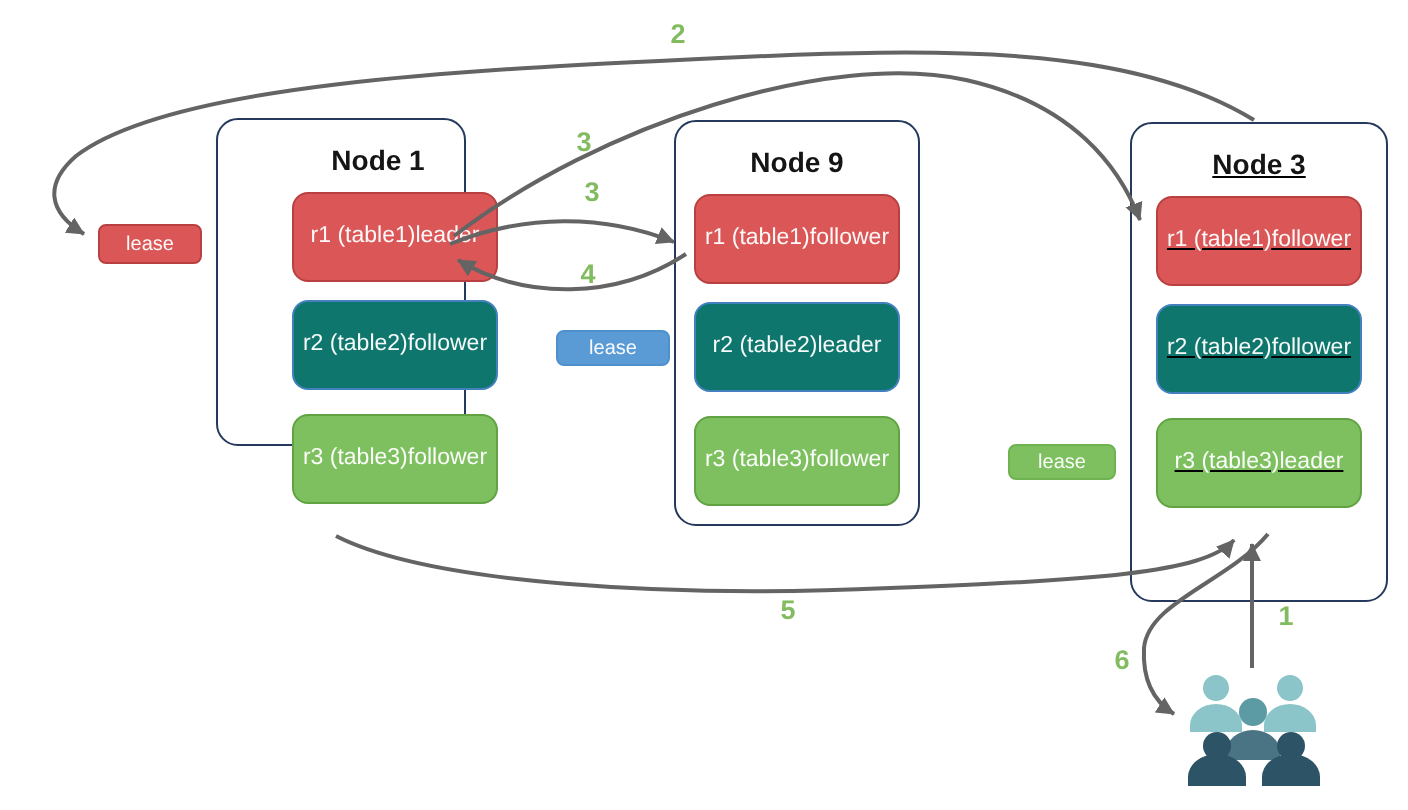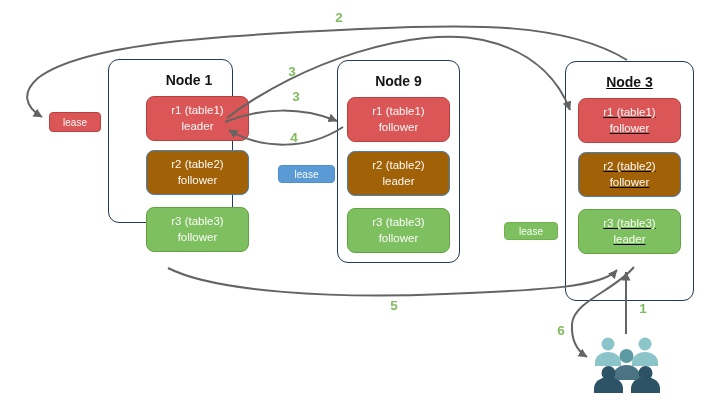--- a/index.html
+++ b/index.html
@@ -14,26 +14,26 @@
   }
   .node1{left:108px;top:59px;width:125px;height:164px;padding-left:37px;}
   .node2{left:337px;top:60px;width:123px;height:203px;}
   .node3{left:565px;top:61px;width:129px;height:240px;text-decoration:underline;}
   .node-title{
     text-align:center;font-weight:700;font-size:14px;color:#151515;margin-top:12px;
   }
   .replicas{margin-top:8px;}
   .replica{
     width:103px;height:45px;margin:0 auto 9px;border-radius:8px;
-    display:flex;flex-direction:column;align-items:center;justify-content:center;
+    display:flex;flex-direction:row;align-items:center;justify-content:center;
     color:rgba(255,255,255,.96);font-size:11.5px;line-height:1.35;
     box-sizing:border-box;border:1px solid;text-align:center;
   }
   .replica.red{background:#db5757;border-color:#b94040;}
-  .replica.blue{background:#a16207;border-color:#4380be;}
+  .replica.blue{background:#0f766e;border-color:#4380be;}
   .replica.green{background:#7ec05f;border-color:#61a342;margin-top:12px;}
   
   .lease{
     position:absolute;border-radius:4px;color:rgba(255,255,255,.96);
     font-size:10px;display:flex;align-items:center;justify-content:center;
     box-sizing:border-box;border:1px solid;z-index:3;
   }
   .lease.red{left:49px;top:112px;width:52px;height:20px;background:#db5757;border-color:#b94040;}
   .lease.blue{left:278px;top:165px;width:57px;height:18px;background:#5b9bd5;border-color:#4e90cc;}
   .lease.green{left:504px;top:222px;width:54px;height:18px;background:#7ec05f;border-color:#6fb350;}

